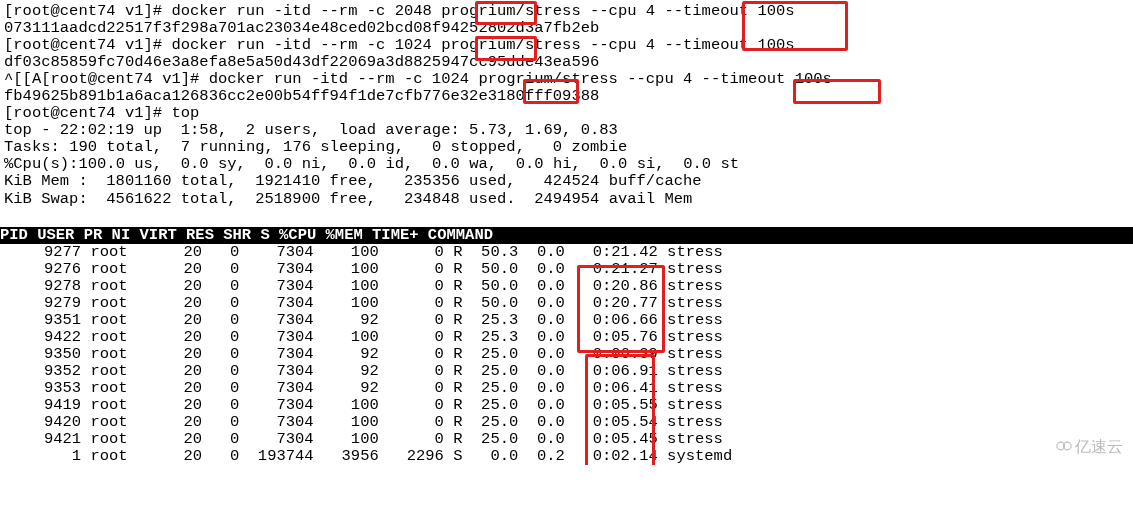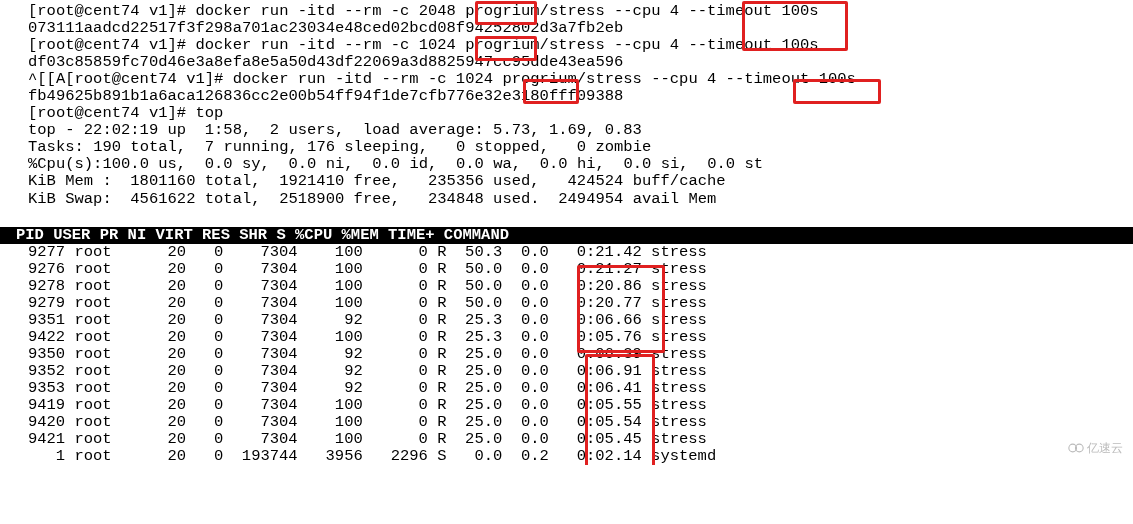--- a/index.html
+++ b/index.html
@@ -9,44 +9,43 @@
     font-family: "Courier New", Courier, monospace;
     font-size: 15.5px;
     line-height: 1.1;
     width: 1133px;
     color: #000;
     position: relative;
   }
   .term {
     white-space: pre;
     padding: 3px 4px 2px 4px;
-    margin-left: 24px;
   }
   .b { font-weight: normal; }
   .hdr {
     background: #000;
     color: #fff;
     display: block;
     font-weight: bold;
-    padding: 0 16px;
+    padding: 0 0;
   }
-  .rows { padding: 0 0; white-space: pre; }
+  .rows { padding: 0 16px; white-space: pre; }
   .hl {
     border: 3px solid #e02020;
     border-radius: 2px;
     position: absolute;
     pointer-events: none;
     box-sizing: border-box;
   }
   .watermark {
     position: absolute;
     right: 10px;
     bottom: 10px;
     font-family: Arial, sans-serif;
-    font-size: 12px;
+    font-size: 16px;
     color: #bbb;
     display: flex;
     align-items: center;
   }
   .watermark svg { width: 22px; height: 14px; }
 </style>
 </head>
 <body>
 
 <div class="term" id="term-top">[root@cent74 v1]# docker run -itd --rm -c 2048 progrium/stress --cpu 4 --timeout 100s

